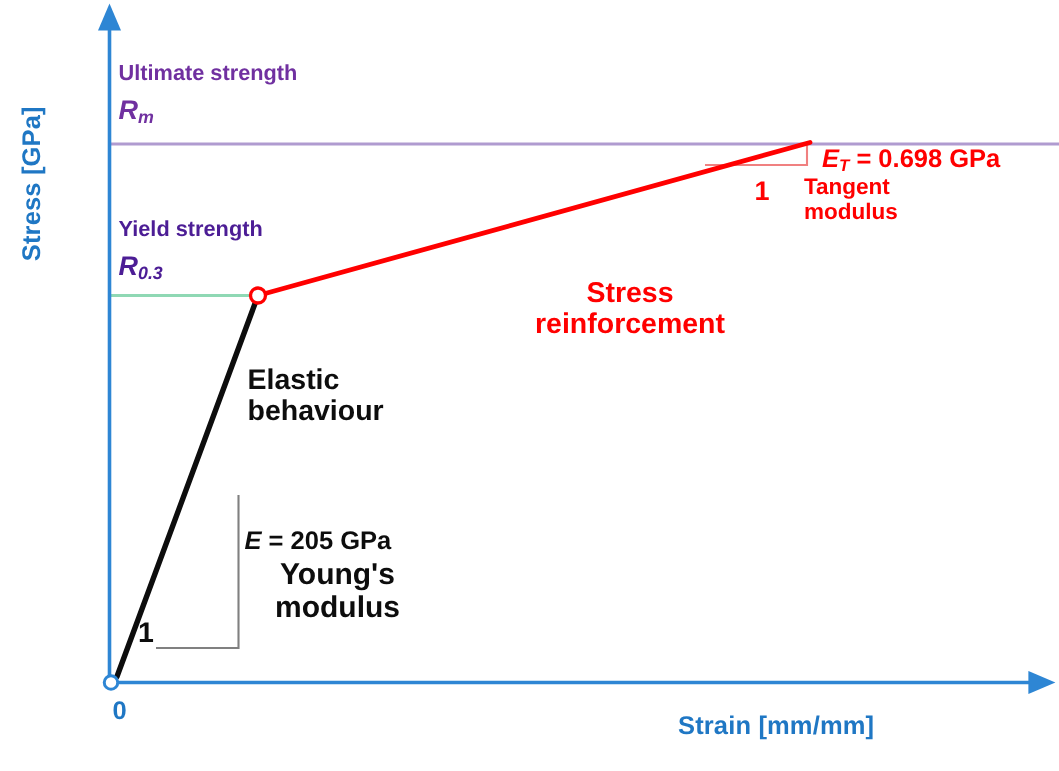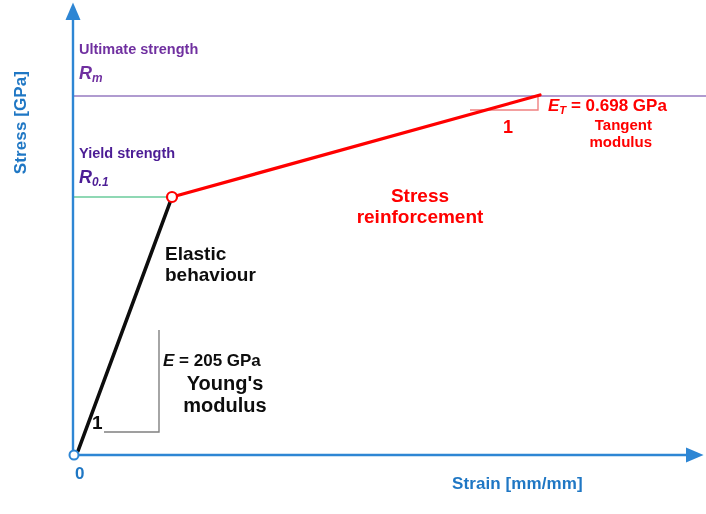--- a/index.html
+++ b/index.html
@@ -128,24 +128,24 @@
     font-size: 19px;
     text-align: center;
     width: 180px;
   }
   #tangent-modulus-value {
     left: 548px;
     top: 96px;
     font-size: 17px;
   }
   #tangent-modulus-name {
-    left: 556px;
+    left: 536px;
     top: 117px;
     font-size: 15px;
-    text-align: right;
+    text-align: left;
     width: 96px;
   }
   #tangent-one-label {
     left: 503px;
     top: 117px;
     font-size: 18px;
   }
 </style>
 </head>
 <body>
@@ -185,21 +185,21 @@
   <div class="lbl axis-title" id="x-axis-title">Strain [mm/mm]</div>
 
   <div class="lbl" id="origin-label">0</div>
 
   <div class="lbl purple" id="ultimate-strength-label">Ultimate strength</div>
 
   <div class="lbl purple" id="rm-symbol"><span>R</span><span class="sub">m</span></div>
 
   <div class="lbl green" id="yield-strength-label">Yield strength</div>
 
-  <div class="lbl green" id="r02-symbol"><span>R</span><span class="sub">0.1</span></div>
+  <div class="lbl green" id="r02-symbol"><span>R</span><span class="sub">0.3</span></div>
 
   <div class="lbl black" id="elastic-behaviour-label"><span>Elastic</span><br><span>behaviour</span></div>
 
   <div class="lbl black" id="youngs-modulus-value"><span style="font-style:italic">E</span><span> = 205 GPa</span></div>
 
   <div class="lbl black" id="youngs-modulus-name" style="white-space: pre-line;">Young's
 modulus</div>
 
   <div class="lbl black" id="elastic-one-label">1</div>
 

